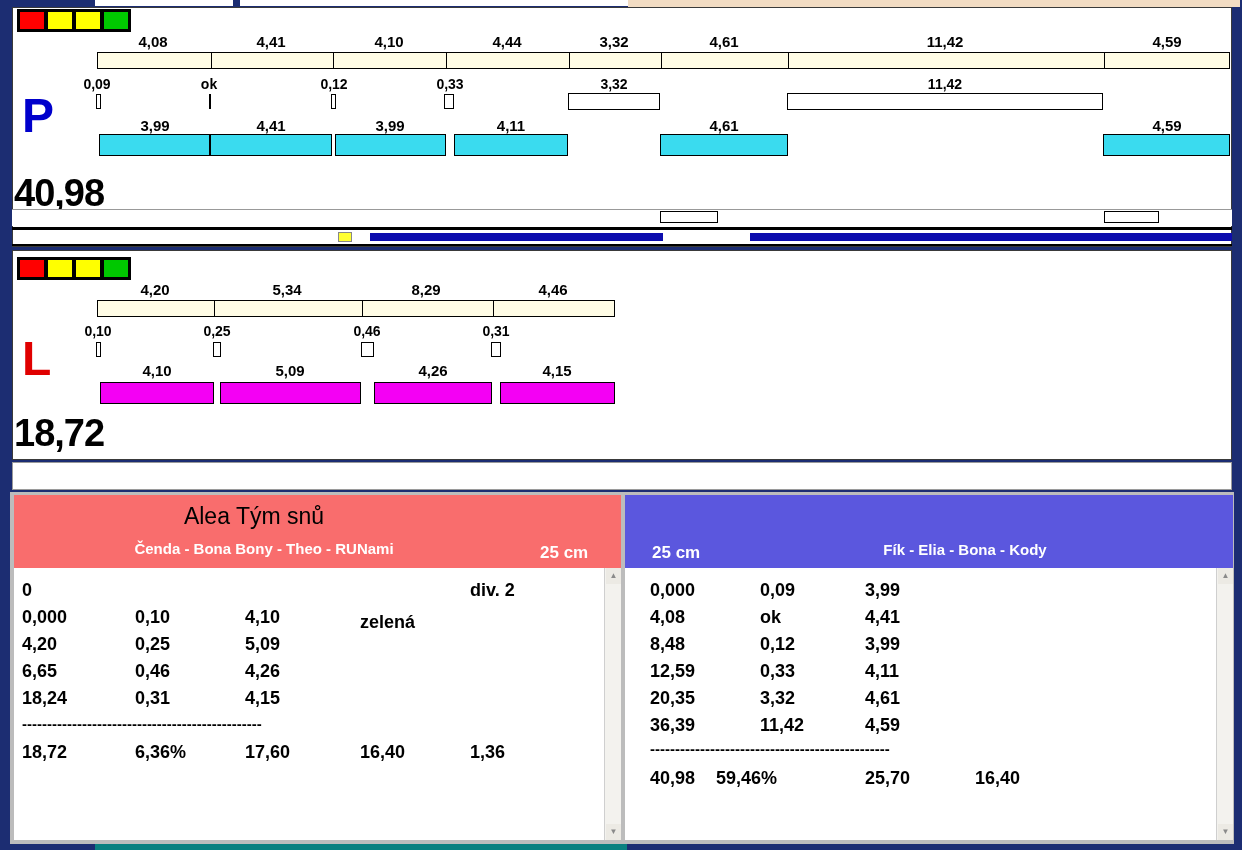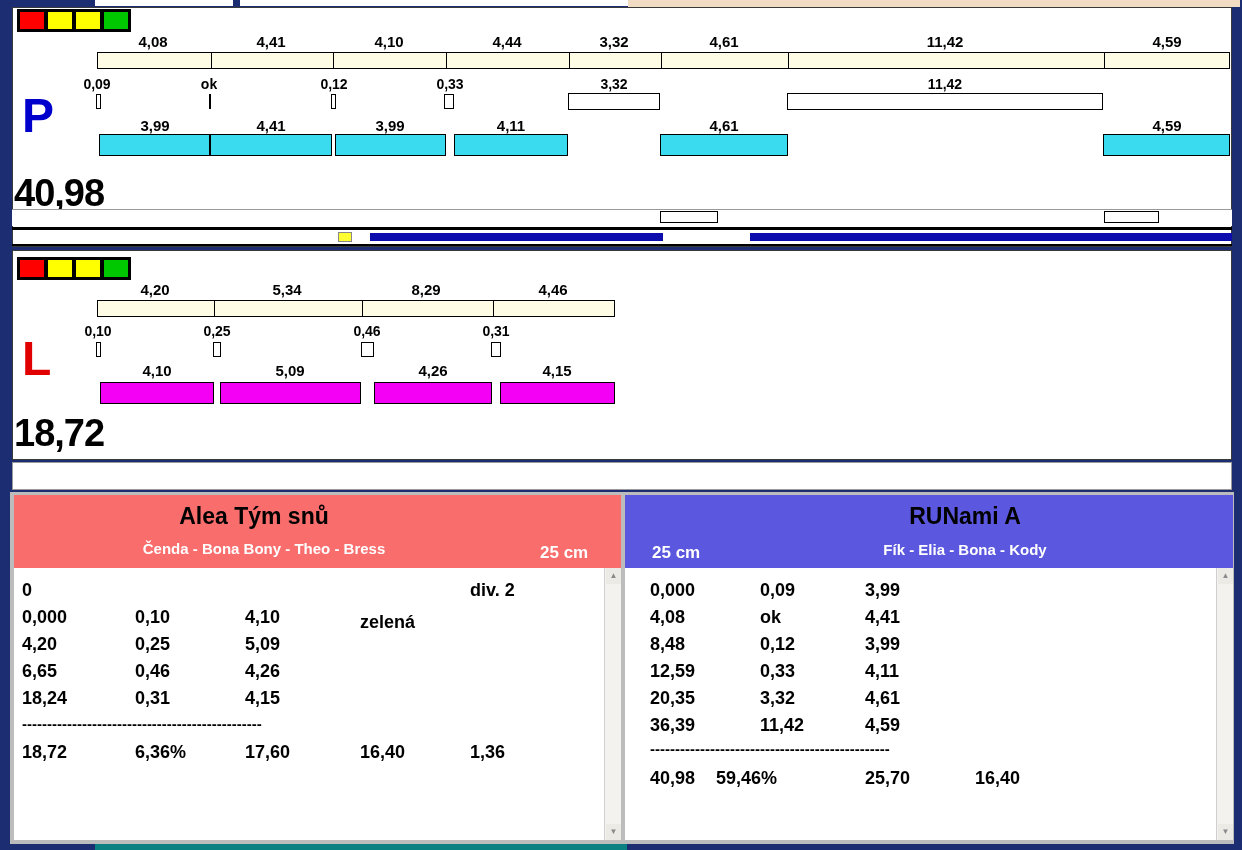--- a/index.html
+++ b/index.html
@@ -19,21 +19,21 @@
   .vdiv{position:absolute;top:0;bottom:0;width:1px;background:#000}
   .total{position:absolute;font-weight:700;font-size:38px;color:#000;letter-spacing:-1px}
   .lane-letter{position:absolute;font-weight:700;font-size:48px;line-height:1}
   .traffic{position:absolute;width:114px;height:23px;background:#000;display:flex;gap:4px;padding:3px}
   .sq{width:24px;height:17px;display:block}
   .sq.red{background:#ff0000}.sq.yel{background:#ffff00}.sq.grn{background:#00c800}
   .blkline{position:absolute;background:#000}
   .trackbar{position:absolute;background:#0d0dae}
   .whitebox{position:absolute;background:#fff;border:1px solid #000}
   .hdr{position:absolute}
-  .hdr-title{position:absolute;font-size:23px;font-weight:700;color:#000;text-align:center;white-space:nowrap}
+  .hdr-title{position:absolute;font-size:23px;font-weight:400;color:#000;text-align:center;white-space:nowrap}
   .hdr-sub{position:absolute;font-size:15px;font-weight:700;color:#fff;text-align:center;white-space:nowrap}
   .hdr-size{position:absolute;font-size:17px;font-weight:700;color:#fff;white-space:nowrap}
   .clockbox{position:absolute;background:#fff;border:1px solid #222;text-align:center;font-size:21px;font-weight:400;color:#000}
   .cell{position:absolute;font-weight:700;font-size:18px;color:#000;white-space:nowrap}
   .sep{position:absolute;font-weight:700;font-size:15px;color:#000;white-space:nowrap;overflow:hidden}
   .sbar{position:absolute;width:17px;background:#f3f2ee;border-left:1px solid #cfcfcf}
   .sbtn{position:absolute;left:1px;width:15px;height:16px;background:#eceae4;color:#8a8a8a;font-size:8px;text-align:center;line-height:16px;cursor:pointer}
 </style>
 </head>
 <body>
@@ -156,25 +156,24 @@
   <div class="bar mag" style="left:500px;top:382px;width:115px;height:22px"></div>
 
   <div class="total" style="left:14px;top:412px">18,72</div>
 
   <div class="abs" style="left:12px;top:462px;width:1220px;height:28px;background:#fff;border:1px solid #9a9a9a"></div>
 
   <div class="abs" style="left:10px;top:492px;width:1224px;height:352px;background:#bcbcbc"></div>
 
   <div class="hdr" style="left:14px;top:495px;width:607px;height:73px;background:#f96d6d"></div>
   <div class="hdr-title" style="left:14px;top:503px;width:480px">Alea Tým snů</div>
-  <div class="hdr-sub" style="left:24px;top:540px;width:480px">Čenda - Bona Bony - Theo - Bress</div>
+  <div class="hdr-sub" style="left:24px;top:540px;width:480px">Čenda - Bona Bony - Theo - RUNami</div>
   <div class="hdr-size" style="left:540px;top:543px">25 cm</div>
 
   <div class="hdr" style="left:625px;top:495px;width:608px;height:73px;background:#5b57de"></div>
-  <div class="hdr-title" style="left:745px;top:503px;width:440px">RUNami A</div>
   <div class="hdr-sub" style="left:725px;top:541px;width:480px">Fík - Elia - Bona - Kody</div>
   <div class="hdr-size" style="left:652px;top:543px">25 cm</div>
 
 
   <div class="abs" style="left:14px;top:568px;width:607px;height:272px;background:#fff"></div>
   <div class="cell" style="left:22px;top:580px">0</div>
   <div class="cell" style="left:360px;top:612px">zelená</div>
   <div class="cell" style="left:470px;top:580px">div. 2</div>
 
   <div class="cell" style="left:22px;top:607px">0,000</div>

